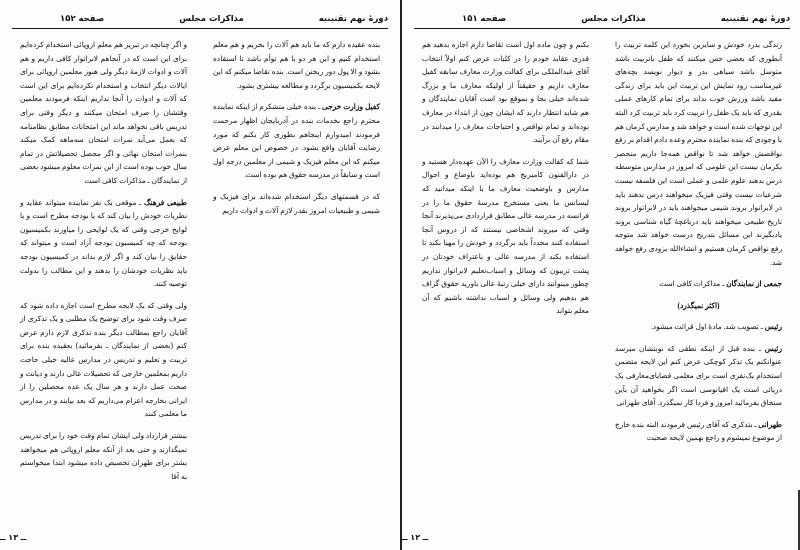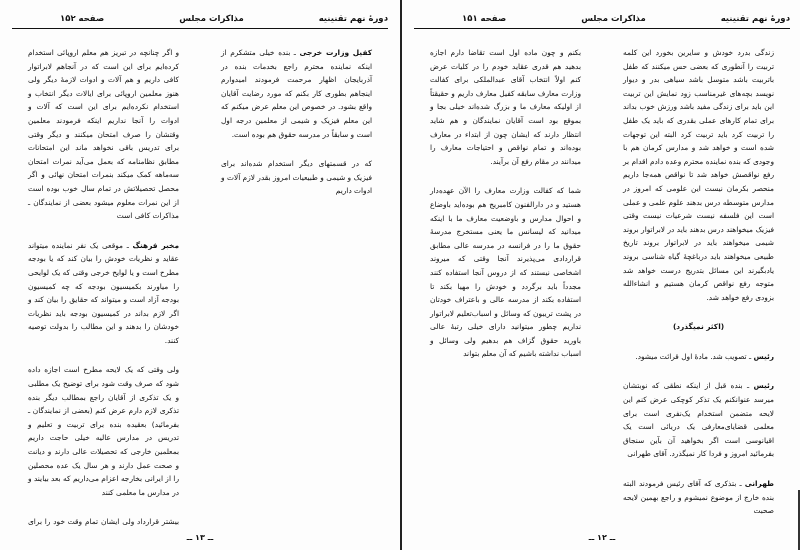--- a/index.html
+++ b/index.html
@@ -4,59 +4,61 @@
 <style>
   html, body { margin:0; padding:0; background:#ffffff; }
   body { width:800px; height:550px; position:relative; overflow:hidden; font-family:"DejaVu Sans", sans-serif; color:#111; }
   .page { position:absolute; top:0; height:550px; background:#fdfdfd; }
   .page.left { left:0; width:400px; }
   .page.right { left:400px; width:400px; border-left:2px solid #222; }
   .header { position:absolute; top:10px; left:12px; right:12px; height:16px; direction:rtl; font-size:8.5px; font-weight:bold; display:flex; justify-content:space-between; align-items:center; border-bottom:1.4px solid #111; padding-bottom:2px; }
   .header span { white-space:nowrap;margin-left:48px; }
   .cols { position:absolute; top:30px; left:12px; right:12px; bottom:22px; display:flex; direction:rtl; gap:10px; }
   .col { flex:1; direction:rtl; text-align:justify; font-size:7.4px; line-height:13.6px; overflow:hidden; }
-  .col p { margin:16px; }
+  .col p { margin:8px;font-family:Liberation Serif, serif; }
   .col .sp { font-weight:bold; }
   .col .center { text-align:center; display:block; font-weight:bold; }
-  .folio { position:absolute; bottom:8px; left:0; right:0; text-align:center; font-size:8px; font-weight:bold; direction:rtl; }
+  .folio { position:absolute; bottom:8px; left:0; right:0; text-align:left; font-size:8px; font-weight:bold; direction:rtl; }
   .edge { position:absolute; right:0; bottom:0; width:4px; height:60px; background:#333; }
 </style>
 </head>
 <body>
 
 <div class="page left">
   <div class="header">
     <span>دورهٔ نهم تقنینیه</span>
     <span>مذاکرات مجلس</span>
     <span>صفحه ۱۵۲</span>
   </div>
   <div class="cols">
     <div class="col">
+        <p>بنده عقیده دارم که ما باید هم آلات را بخریم و هم معلم استخدام کنیم و این هر دو با هم توأم باشد تا استفاده بشود و الا پول دور ریختن است. بنده تقاضا میکنم که این لایحه بکمیسیون برگردد و مطالعه بیشتری بشود.</p>
         <p><span class="sp">کفیل وزارت خرجی</span> ـ بنده خیلی متشکرم از اینکه نماینده محترم راجع بخدمات بنده در آذربایجان اظهار مرحمت فرمودند امیدوارم اینجاهم بطوری کار بکنم که مورد رضایت آقایان واقع بشود. در خصوص این معلم عرض میکنم که این معلم فیزیک و شیمی از معلمین درجه اول است و سابقاً در مدرسه حقوق هم بوده است.</p>
         <p>که در قسمتهای دیگر استخدام شده‌اند برای فیزیک و شیمی و طبیعیات امروز بقدر لازم آلات و ادوات داریم</p>
       </div>
     <div class="col">
         <p>و اگر چنانچه در تبریز هم معلم اروپائی استخدام کرده‌ایم برای این است که در آنجاهم لابراتوار کافی داریم و هم آلات و ادوات لازمهٔ دیگر ولی هنوز معلمین اروپائی برای ایالات دیگر انتخاب و استخدام نکرده‌ایم برای این است که آلات و ادوات را آنجا نداریم اینکه فرمودند معلمین وقتشان را صرف امتحان میکنند و دیگر وقتی برای تدریس باقی نخواهد ماند این امتحانات مطابق نظامنامه که بعمل می‌آید نمرات امتحان سه‌ماهه کمک میکند بنمرات امتحان نهائی و اگر محصل تحصیلاتش در تمام سال خوب بوده است از این نمرات معلوم میشود بعضی از نمایندگان ـ مذاکرات کافی است</p>
-        <p><span class="sp">مخبر فرهنگ</span> ـ موقعی یک نفر نماینده میتواند عقاید و نظریات خودش را بیان کند که یا بودجه مطرح است و یا لوایح خرجی وقتی که یک لوایحی را میاورند بکمیسیون بودجه که چه کمیسیون بودجه آزاد است و میتواند که حقایق را بیان کند و اگر لازم بداند در کمیسیون بودجه باید نظریات خودشان را بدهند و این مطالب را بدولت توصیه کنند.</p>
+        <p><span class="sp">طبیعی فرهنگ</span> ـ موقعی یک نفر نماینده میتواند عقاید و نظریات خودش را بیان کند که یا بودجه مطرح است و یا لوایح خرجی وقتی که یک لوایحی را میاورند بکمیسیون بودجه که چه کمیسیون بودجه آزاد است و میتواند که حقایق را بیان کند و اگر لازم بداند در کمیسیون بودجه باید نظریات خودشان را بدهند و این مطالب را بدولت توصیه کنند.</p>
         <p>ولی وقتی که یک لایحه مطرح است اجازه داده شود که صرف وقت شود برای توضیح یک مطلبی و یک تذکری از آقایان راجع بمطالب دیگر بنده تذکری لازم دارم عرض کنم (بعضی از نمایندگان ـ بفرمائید) بعقیده بنده برای تربیت و تعلیم و تدریس در مدارس عالیه خیلی حاجت داریم بمعلمین خارجی که تحصیلات عالی دارند و دیانت و صحت عمل دارند و هر سال یک عده محصلین را از ایرانی بخارجه اعزام می‌داریم که بعد بیایند و در مدارس ما معلمی کنند</p>
         <p>بیشتر قرارداد ولی ایشان تمام وقت خود را برای تدریس نمیگذارند و حتی بعد از آنکه معلم اروپائی هم میخواهند بشتر برای طهران تخصیص داده میشود ابتدا میخواستم به آقا</p>
       </div>
   </div>
   <div class="folio">ــ ۱۳ ــ</div>
 </div>
 
 <div class="page right">
   <div class="header">
     <span>دورهٔ نهم تقنینیه</span>
     <span>مذاکرات مجلس</span>
     <span>صفحه ۱۵۱</span>
   </div>
   <div class="cols">
     <div class="col">
         <p>زندگی بدرد خودش و سایرین بخورد این کلمه تربیت را آنطوری که بعضی حس میکنند که طفل باتربیت باشد متوسل باشد سیاهی بدر و دیوار نویسد بچه‌های غیرمناسب زود نمایش این تربیت این باید برای زندگی مفید باشد ورزش خوب بداند برای تمام کارهای عملی بقدری که باید یک طفل را تربیت کرد باید تربیت کرد البته این توجهات شده است و خواهد شد و مدارس کرمان هم با وجودی که بنده نماینده محترم وعده دادم اقدام بر رفع نواقصش خواهد شد تا نواقص همه‌جا داریم منحصر بکرمان نیست این علومی که امروز در مدارس متوسطه درس بدهند علوم علمی و عملی است این فلسفه نیست شرعیات نیست وقتی فیزیک میخواهند درس بدهند باید در لابراتوار بروند شیمی میخواهند باید در لابراتوار بروند تاریخ طبیعی میخواهند باید درباغچهٔ گیاه شناسی بروند یادبگیرند این مسائل بتدریج درست خواهد شد متوجه رفع نواقص کرمان هستیم و انشاءالله بزودی رفع خواهد شد.</p>
+        <p><span class="sp">جمعی از نمایندگان</span> ـ مذاکرات کافی است</p>
         <p class="center">(اکثر نمیگذرد)</p>
         <p><span class="sp">رئیس</span> ـ تصویب شد. مادهٔ اول قرائت میشود.</p>
         <p><span class="sp">رئیس</span> ـ بنده قبل از اینکه نطقی که نوبتشان میرسد عنوانکنم یک تذکر کوچکی عرض کنم این لایحه متضمن استخدام یک‌نفری است برای معلمی قضایای‌معارفی یک دریائی است یک اقیانوسی است اگر بخواهید آن بآین سنجاق بفرمائید امروز و فردا کار نمیگذرد. آقای طهرانی</p>
         <p><span class="sp">طهرانی</span> ـ بتذکری که آقای رئیس فرمودند البته بنده خارج از موضوع نمیشوم و راجع بهمین لایحه صحبت</p>
       </div>
     <div class="col">
         <p>بکنم و چون ماده اول است تقاضا دارم اجازه بدهید هم قدری عقاید خودم را در کلیات عرض کنم اولاً انتخاب آقای عبدالملکی برای کفالت وزارت معارف سابقه کفیل معارف داریم و حقیقتاً از اولیکه معارف ما و بزرگ شده‌اند خیلی بجا و بموقع بود است آقایان نمایندگان و هم شاید انتظار دارند که ایشان چون از ابتداء در معارف بوده‌اند و تمام نواقص و احتیاجات معارف را میدانند در مقام رفع آن برآیند.</p>
         <p>شما که کفالت وزارت معارف را الآن عهده‌دار هستید و در دارالفنون کامبریج هم بوده‌اید باوضاع و احوال مدارس و باوضعیت معارف ما با اینکه میدانید که لیسانس ما یعنی مستخرج مدرسهٔ حقوق ما را در فرانسه در مدرسه عالی مطابق قراردادی می‌پذیرند آنجا وقتی که میروند اشخاصی نیستند که از دروس آنجا استفاده کنند مجدداً باید برگردد و خودش را مهیا بکند تا استفاده بکند از مدرسه عالی و باعتراف خودتان در پشت تریبون که وسائل و اسباب‌تعلیم لابراتوار نداریم چطور میتوانید دارای خیلی رتبهٔ عالی باورید حقوق گزاف هم بدهیم ولی وسائل و اسباب نداشته باشیم که آن معلم بتواند</p>
       </div>
   </div>

